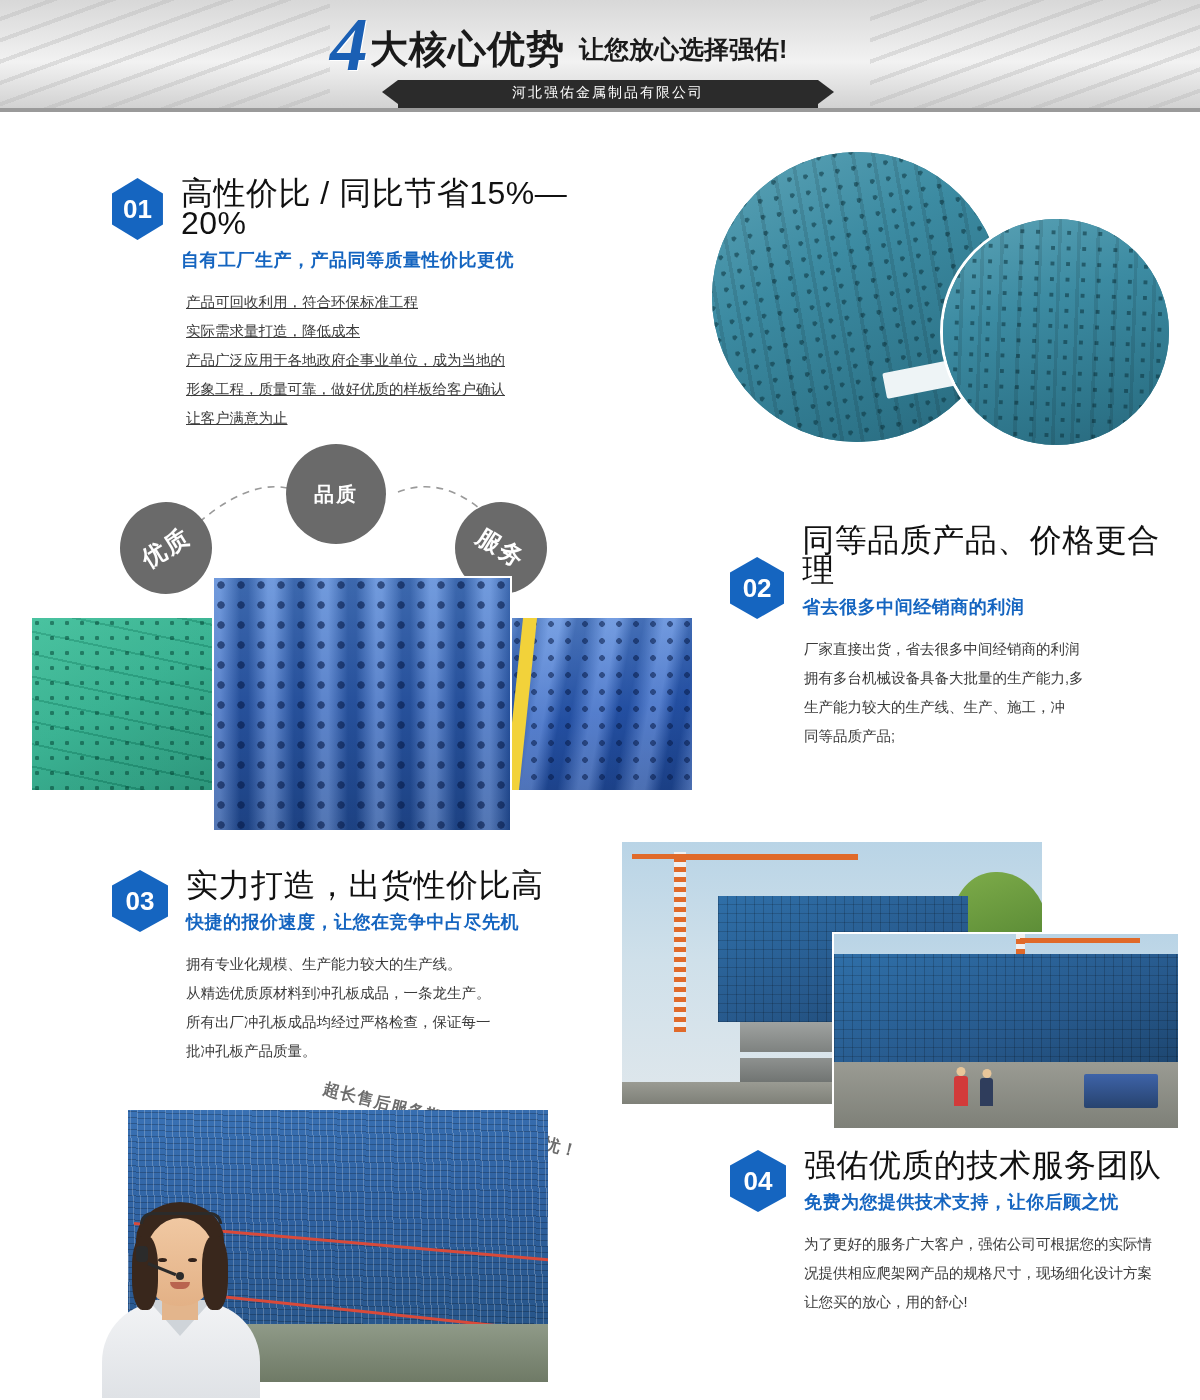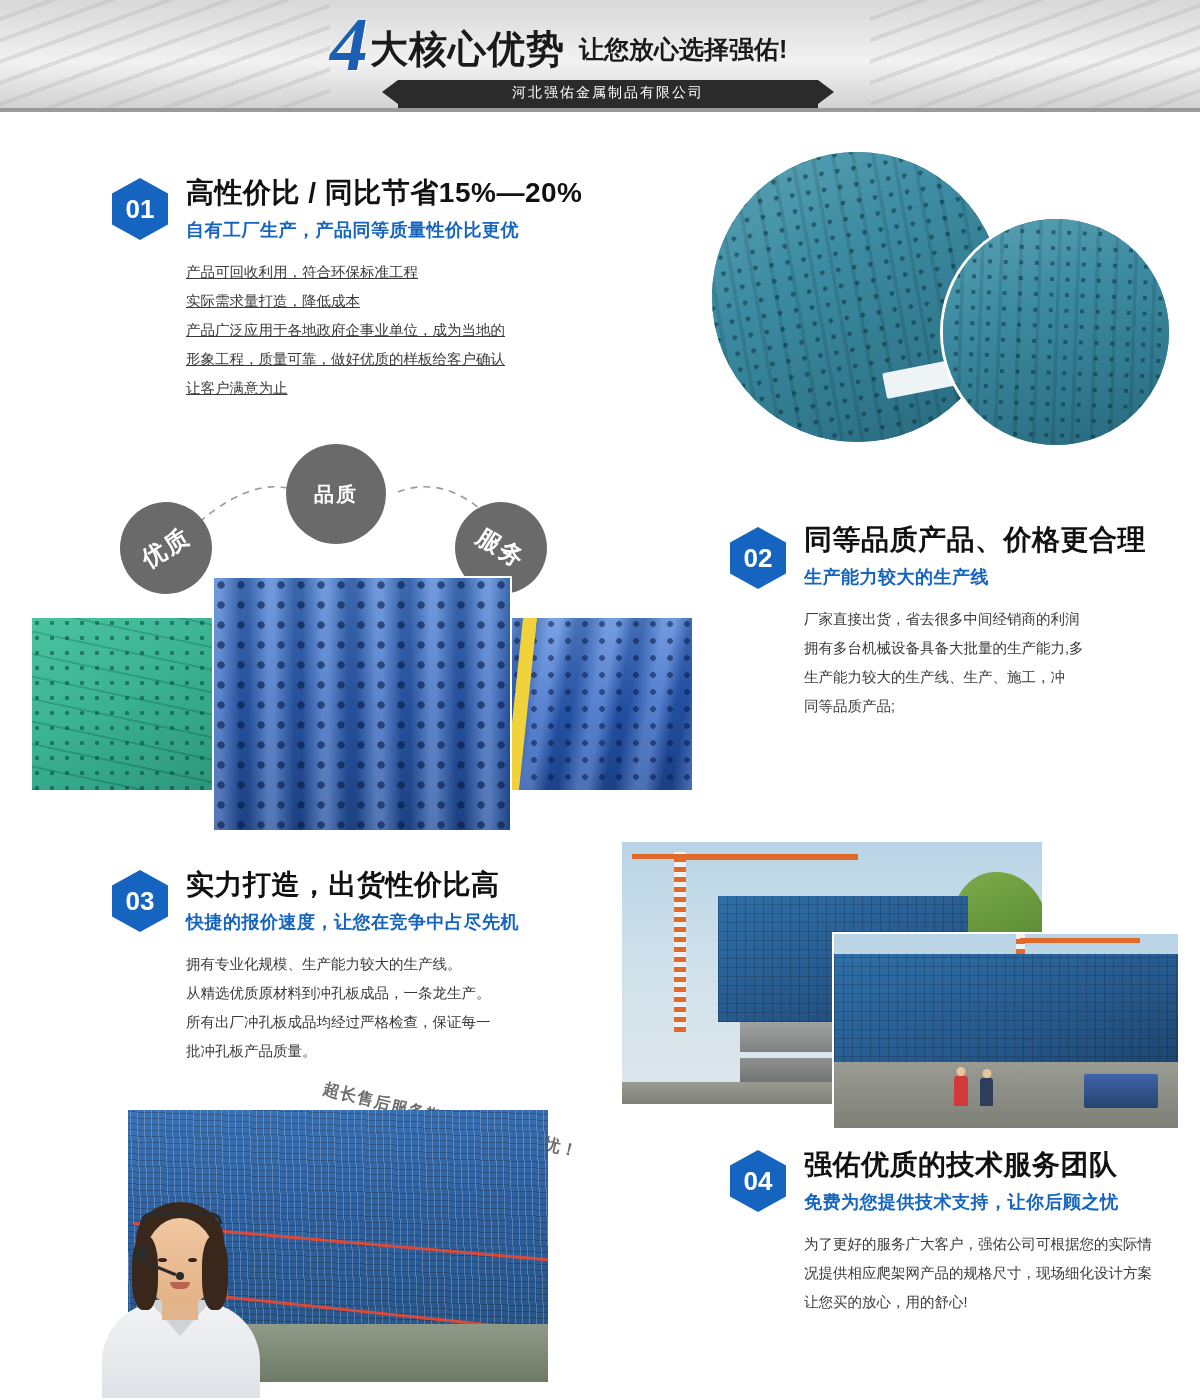--- a/index.html
+++ b/index.html
@@ -122,22 +122,22 @@
     color: #fff;
     font-size: 26px;
     font-weight: bold;
     font-family: "Liberation Sans", sans-serif;
     display: flex;
     align-items: center;
     justify-content: center;
     clip-path: polygon(50% 0%, 100% 25%, 100% 75%, 50% 100%, 0% 75%, 0% 25%);
   }
   .blk-title {
-    font-size: 28px;
-    font-weight: bold;
+    font-size: 32px;
+    font-weight: normal;
     color: #111;
     line-height: 30px;
     letter-spacing: 0.5px;
   }
   .blk-subtitle {
     font-size: 18px;
     font-weight: bold;
     color: #1565c0;
     line-height: 24px;
     margin-top: 10px;
@@ -617,21 +617,21 @@
   <div class="strip-center">
     <div class="perf-blue-wave"></div>
   </div>
 </div>
 
 <div class="sec02">
   <div class="sec02-head">
     <div class="hexnum">02</div>
     <div class="txt">
       <div class="blk-title">同等品质产品、价格更合理</div>
-      <div class="blk-subtitle">生产能力较大的生产线</div>
+      <div class="blk-subtitle">省去很多中间经销商的利润</div>
     </div>
   </div>
   <div class="blk-body" style="margin-left:74px; width:360px;">
     <div>厂家直接出货，省去很多中间经销商的利润</div>
     <div>拥有多台机械设备具备大批量的生产能力,多</div>
     <div>生产能力较大的生产线、生产、施工，冲</div>
     <div>同等品质产品;</div>
   </div>
 </div>
 

